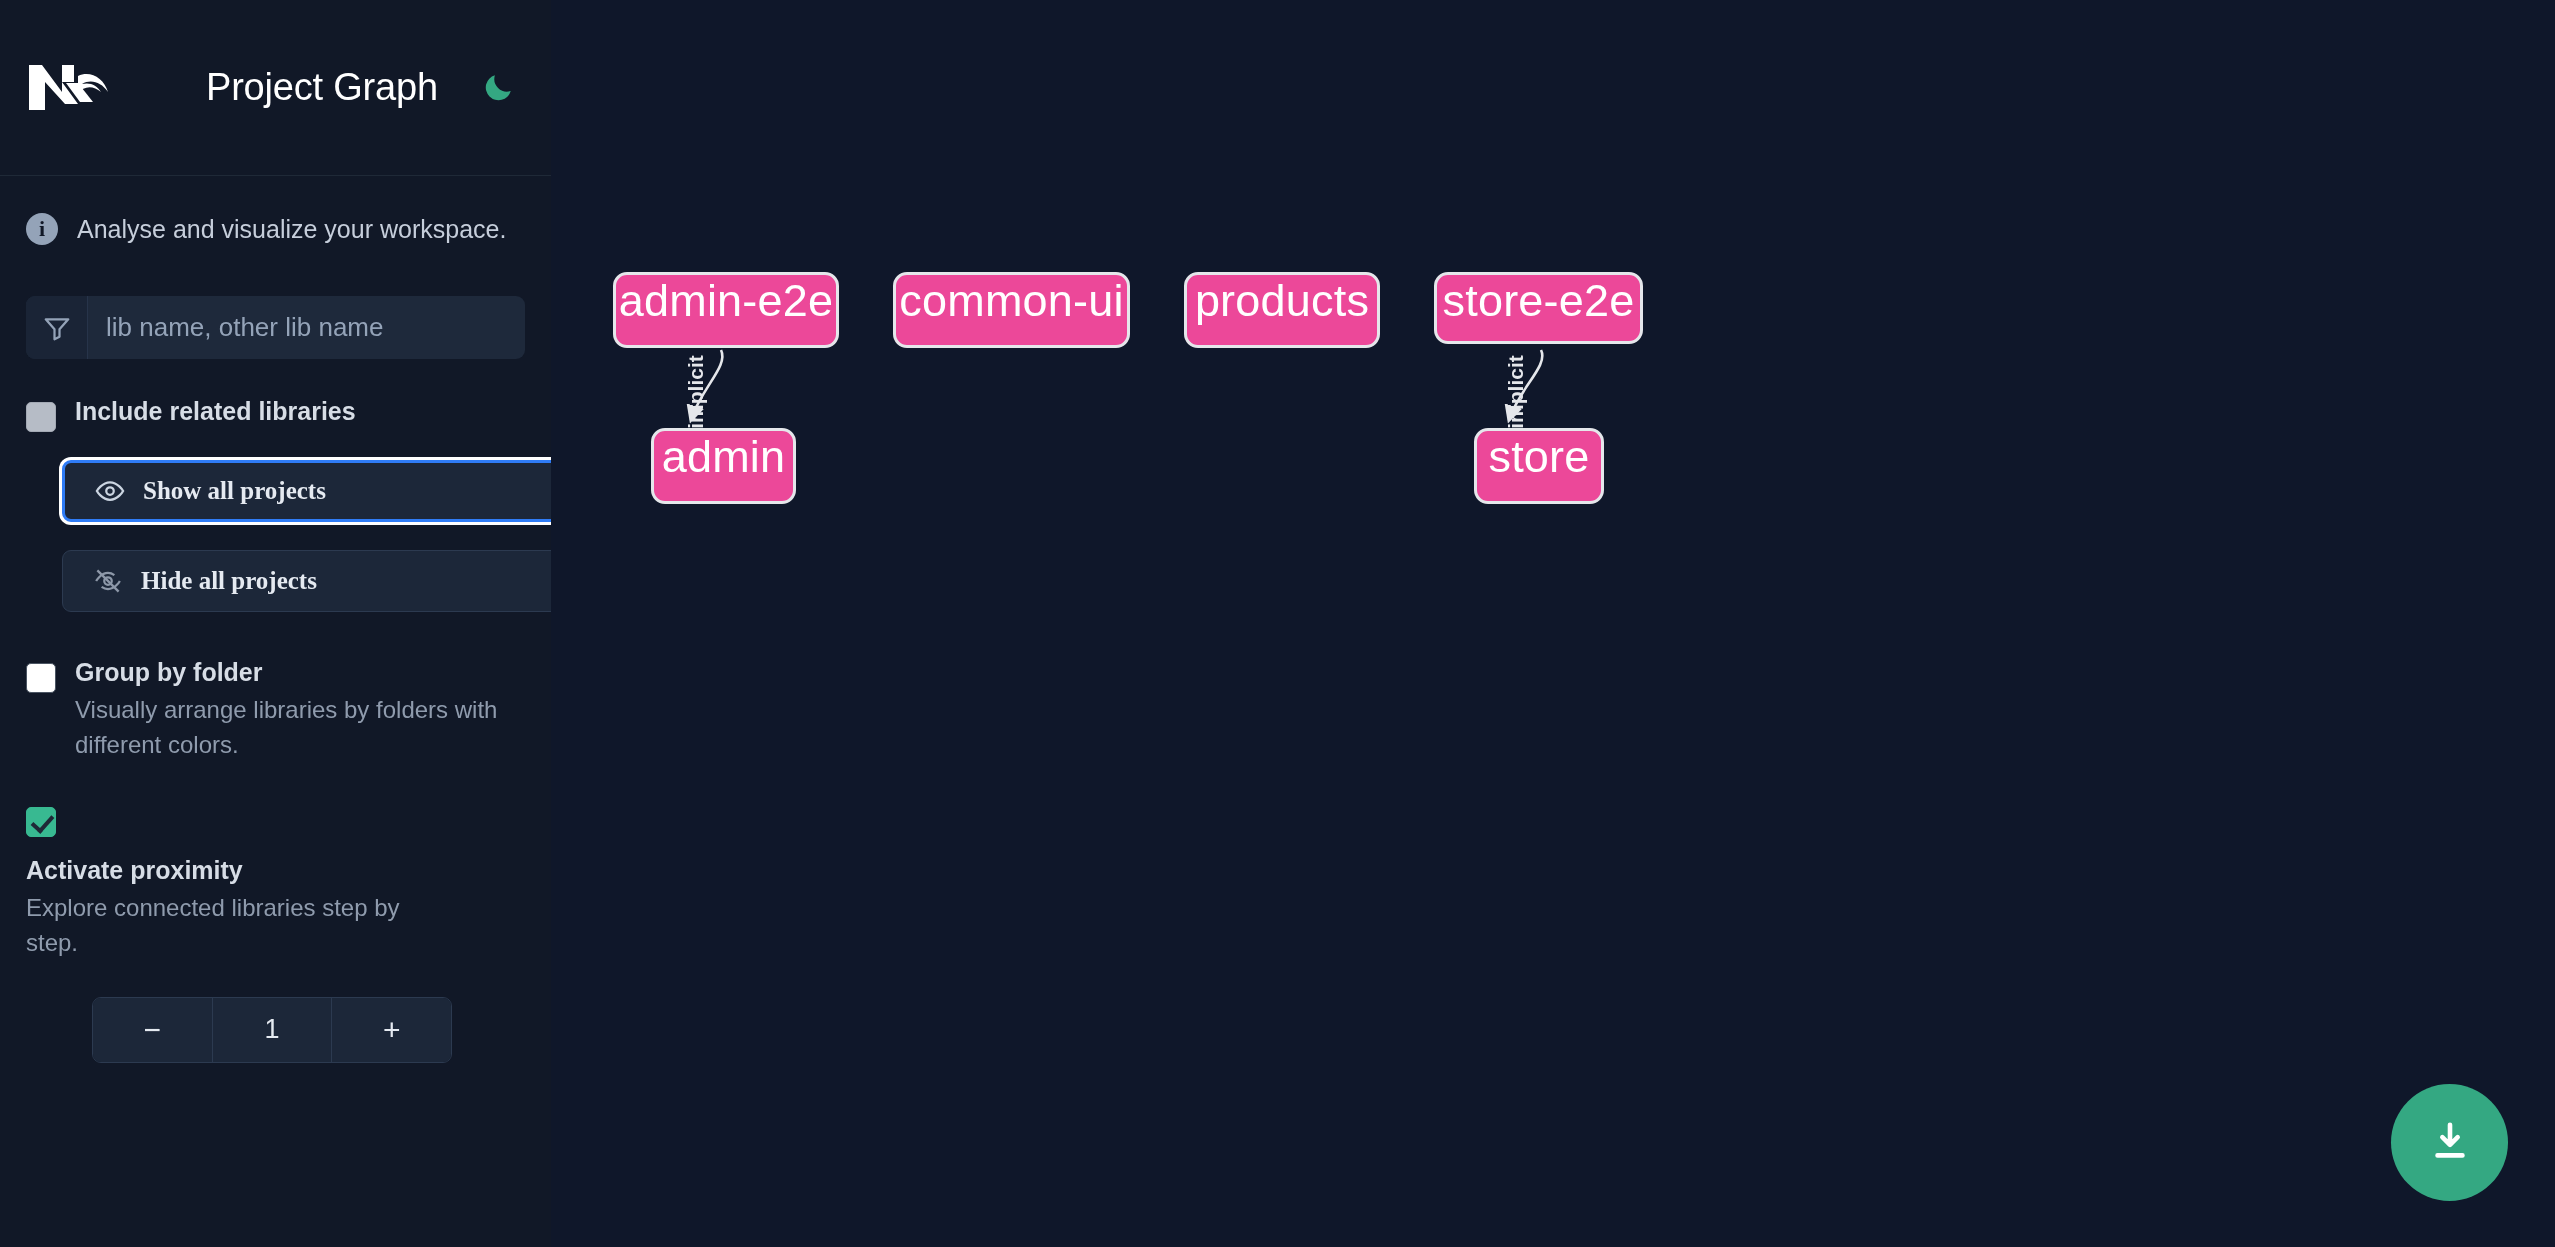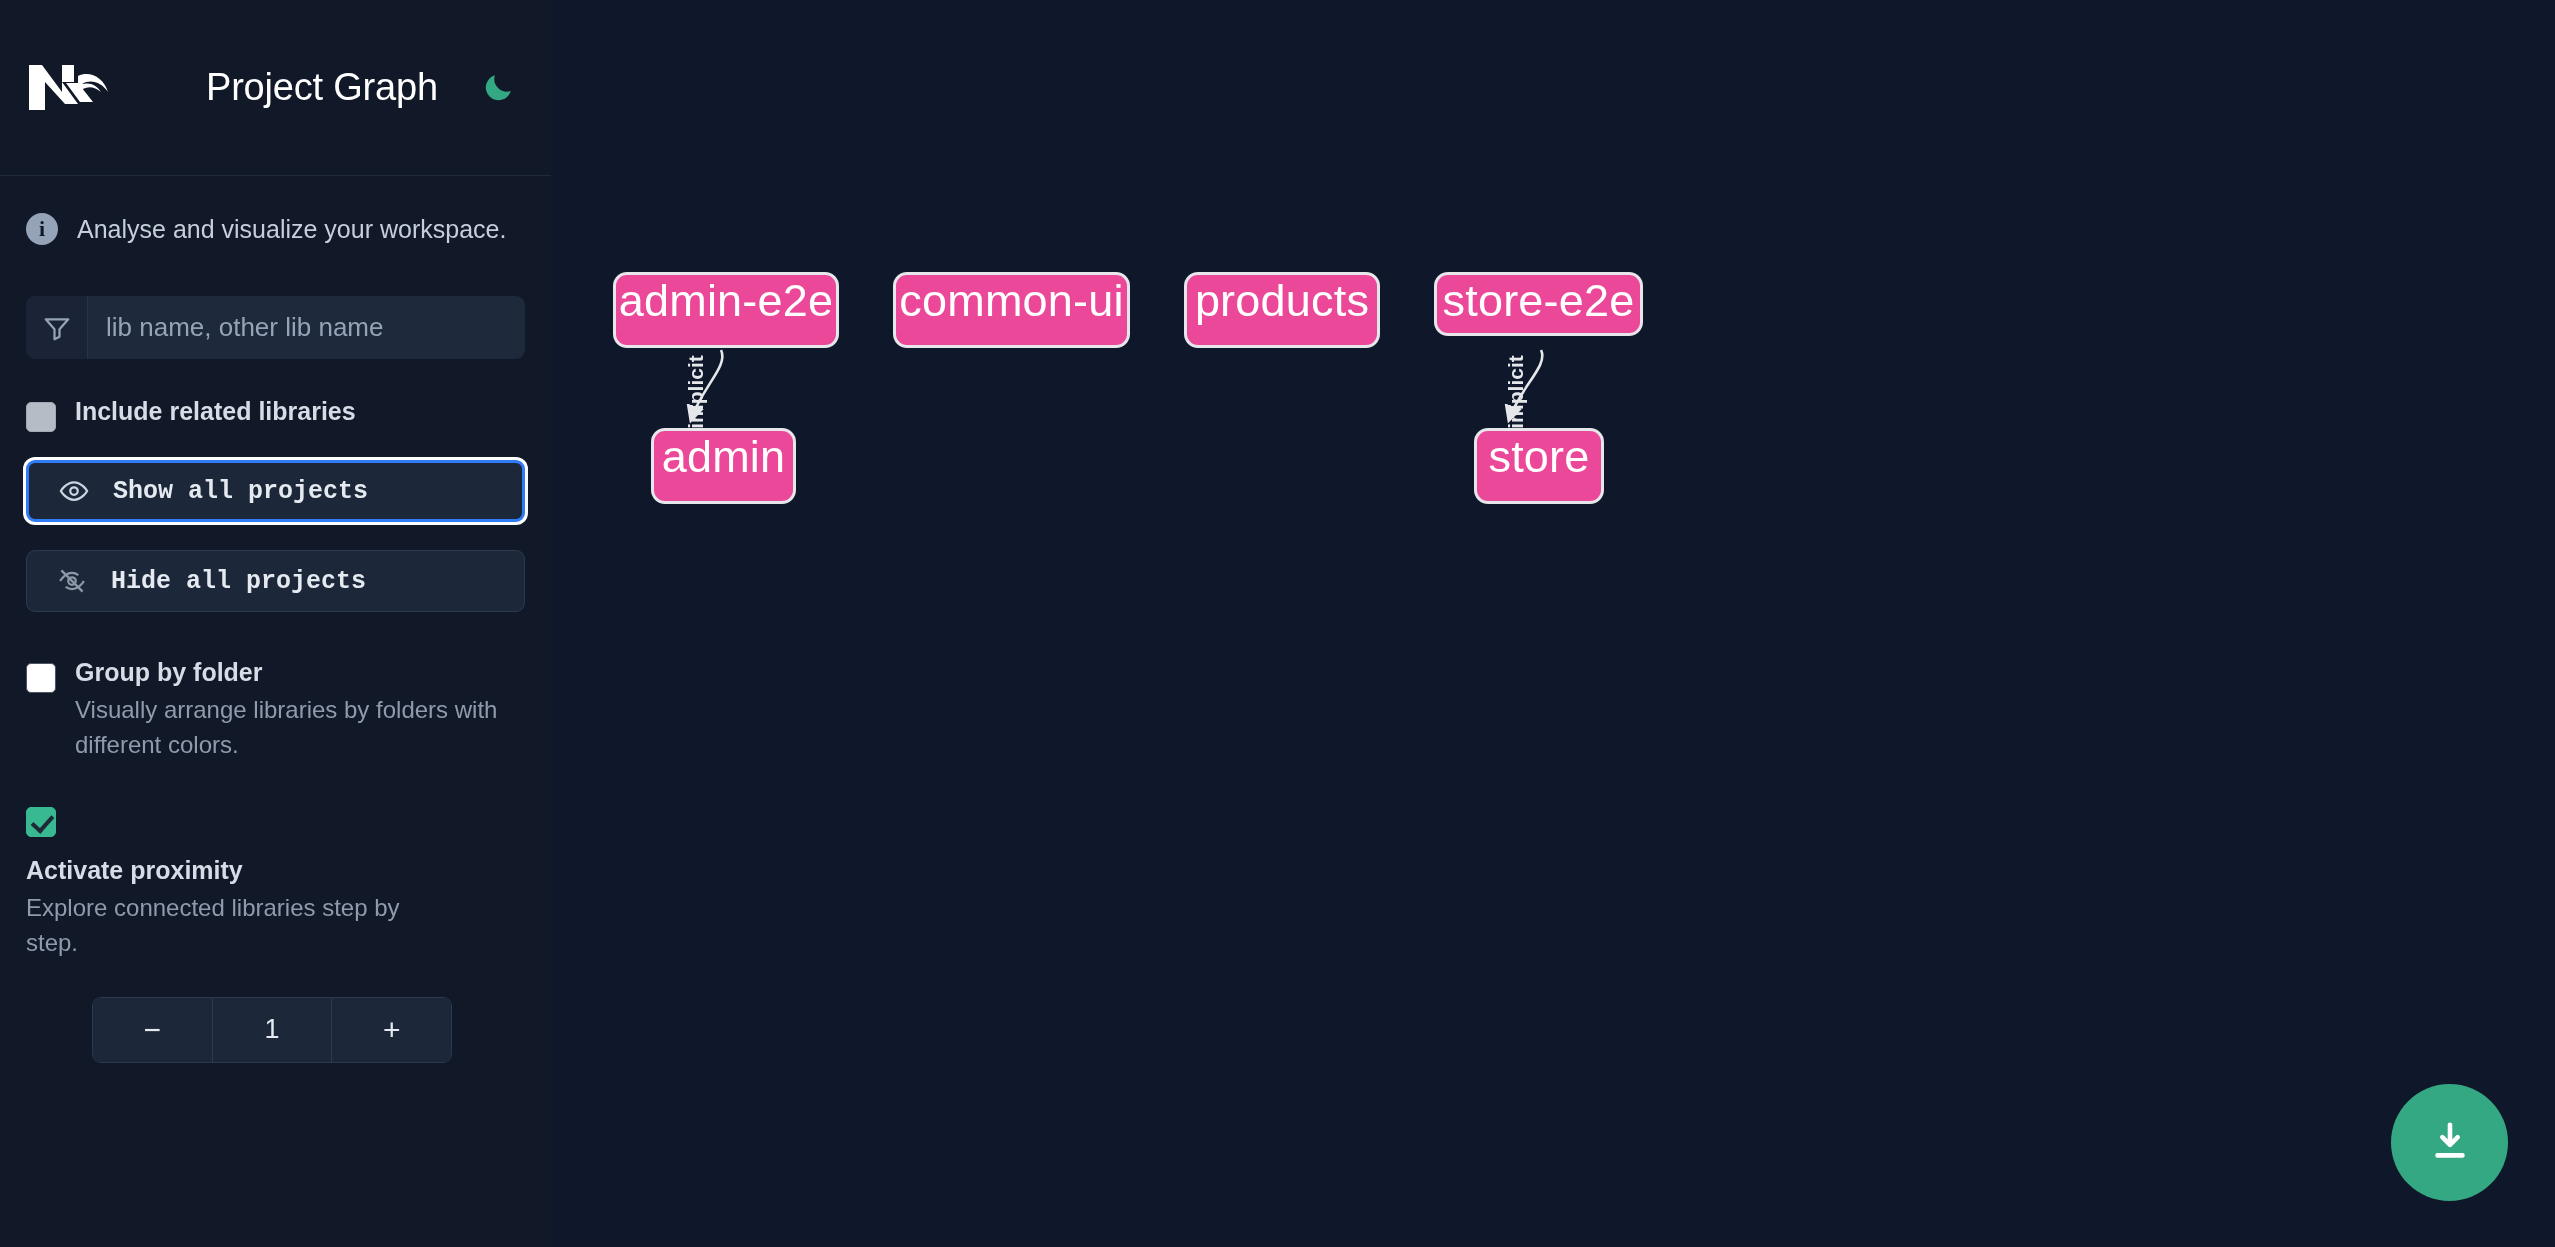--- a/index.html
+++ b/index.html
@@ -154,31 +154,32 @@
     margin-top: 6px;
     max-width: 432px;
   }
 
   .pbtn {
     margin-top: 28px;
     height: 62px;
     width: 100%;
     display: flex;
     align-items: center;
-    gap: 22px;
+    gap: 16px;
     padding-left: 28px;
     border-radius: 9px;
     background: #1c2troubles;
     background: #1c2739;
     border: 1px solid #2c3a50;
     color: #e5eaf1;
     font-size: 25px;
     font-weight: 700;
     cursor: pointer;
-    font-family: Liberation Mono, monospace;
+    font-family: Liberation Serif, serif;
+    margin-left: 36px;
   }
   .pbtn.focused {
     border: 3px solid #2f7cf6;
     box-shadow: 0 0 0 3px #ffffff;
   }
   .pbtn-icon { width: 34px; height: 34px; display:flex; align-items:center; justify-content:center; flex:0 0 34px; }
 
   .stepper {
     margin-top: 36px;
     margin-left: 66px;
@@ -373,21 +374,21 @@
 
     <div class="node" style="left:62px;  top:272px; width:226px; height:76px;">
       <span>admin-e2e</span>
     </div>
     <div class="node" style="left:342px; top:272px; width:237px; height:76px;">
       <span>common-ui</span>
     </div>
     <div class="node" style="left:633px; top:272px; width:196px; height:76px;">
       <span>products</span>
     </div>
-    <div class="node" style="left:883px; top:272px; width:209px; height:64px;">
+    <div class="node" style="left:883px; top:272px; width:209px; height:72px;">
       <span>store-e2e</span>
     </div>
     <div class="node" style="left:100px; top:428px; width:145px; height:76px;">
       <span>admin</span>
     </div>
     <div class="node" style="left:923px; top:428px; width:130px; height:76px;">
       <span>store</span>
     </div>
 
     <div class="edge-label" style="left:108px; top:380px;">implicit</div>

